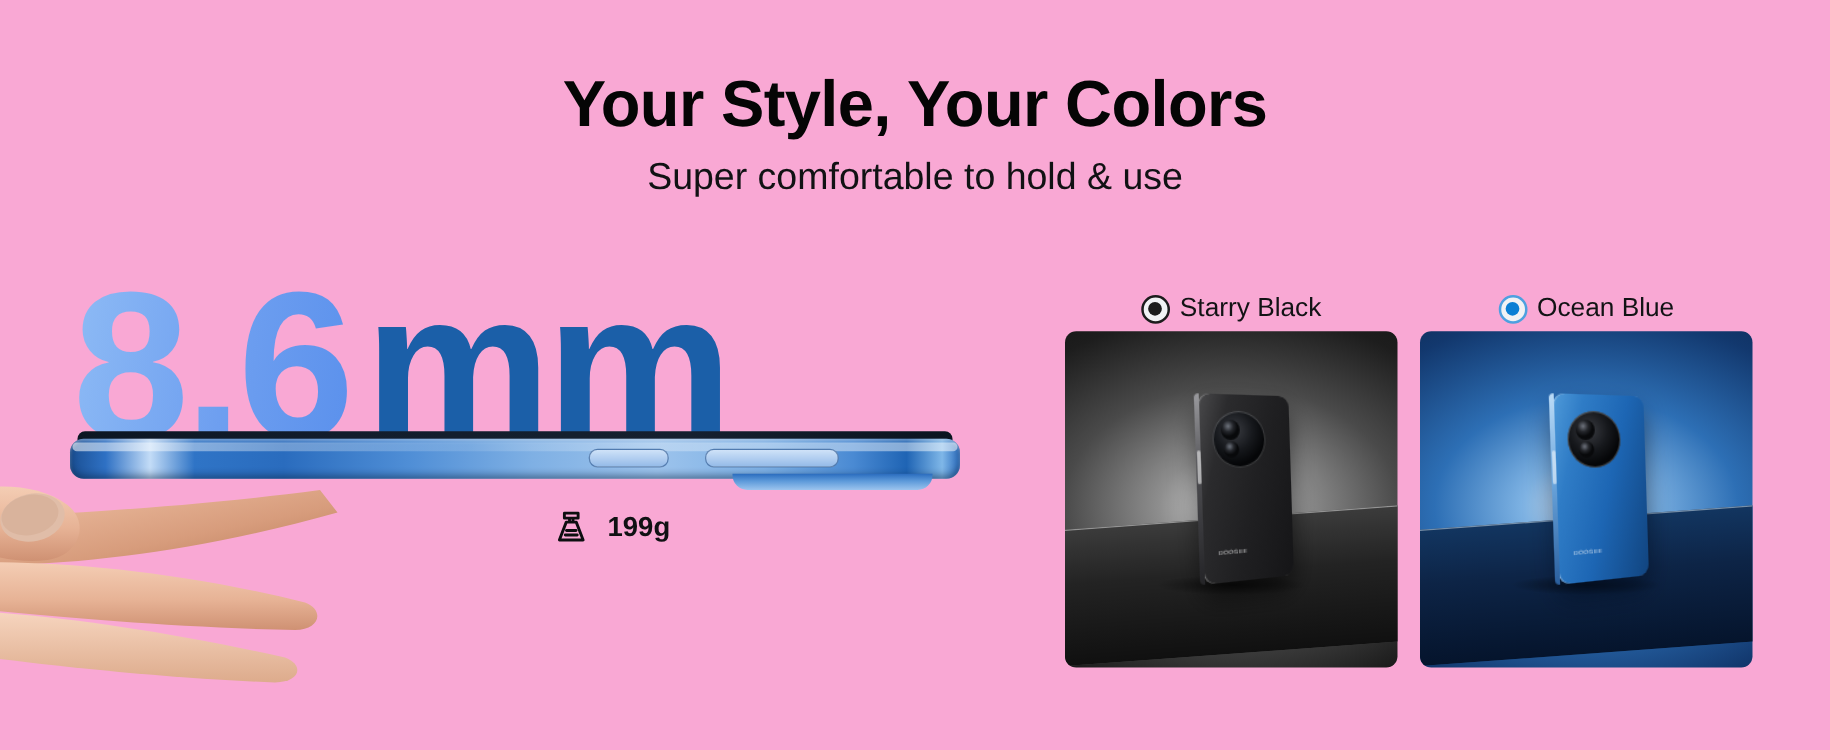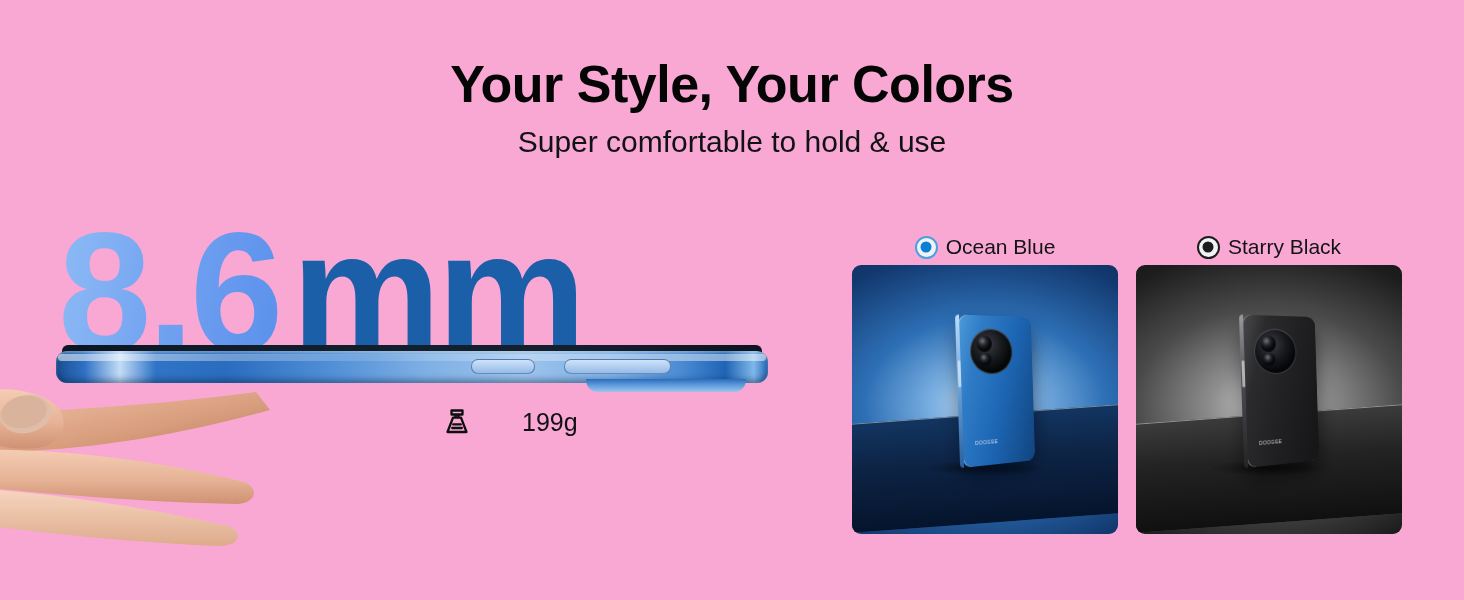--- a/index.html
+++ b/index.html
@@ -170,24 +170,23 @@
     display: flex;
     align-items: center;
     gap: 62px;
   }
   .spec {
     display: flex;
     align-items: center;
     gap: 12px;
   }
   .spec .spec-label {
-    font-size: 25px;
+    font-size: 22px;
     color: #101113;
-    font-weight: 400;
-    margin-left: 36px;
+    font-weight: 700;
   }
 
   
   .colors {
     position: absolute;
     left: 852px;
     top: 232px;
     display: flex;
     gap: 18px;
   }
@@ -413,46 +412,46 @@
       </div>
 
 
     </div>
   </div>
 
   <div class="colors">
 
     <div class="color-option">
       <div class="color-head">
+        <span class="swatch black"></span>
+        <span class="color-name">Starry Black</span>
+      </div>
+      <div class="card black">
+        <div class="ground"></div>
+        <div class="device-shadow"></div>
+        <div class="device">
+          <div class="edge"></div>
+          <div class="keys"></div>
+          <div class="cam"></div>
+          <div class="brand">DOOGEE</div>
+        </div>
+      </div>
+    </div>
+
+    <div class="color-option">
+      <div class="color-head">
         <span class="swatch blue"></span>
         <span class="color-name">Ocean Blue</span>
       </div>
       <div class="card blue">
         <div class="ground"></div>
         <div class="device-shadow"></div>
         <div class="device">
           <div class="edge"></div>
           <div class="keys"></div>
           <div class="cam"></div>
           <div class="brand">DOOGEE</div>
         </div>
       </div>
     </div>
 
-    <div class="color-option">
-      <div class="color-head">
-        <span class="swatch black"></span>
-        <span class="color-name">Starry Black</span>
-      </div>
-      <div class="card black">
-        <div class="ground"></div>
-        <div class="device-shadow"></div>
-        <div class="device">
-          <div class="edge"></div>
-          <div class="keys"></div>
-          <div class="cam"></div>
-          <div class="brand">DOOGEE</div>
-        </div>
-      </div>
-    </div>
-
   </div>
 </div>
 
 </body></html>

